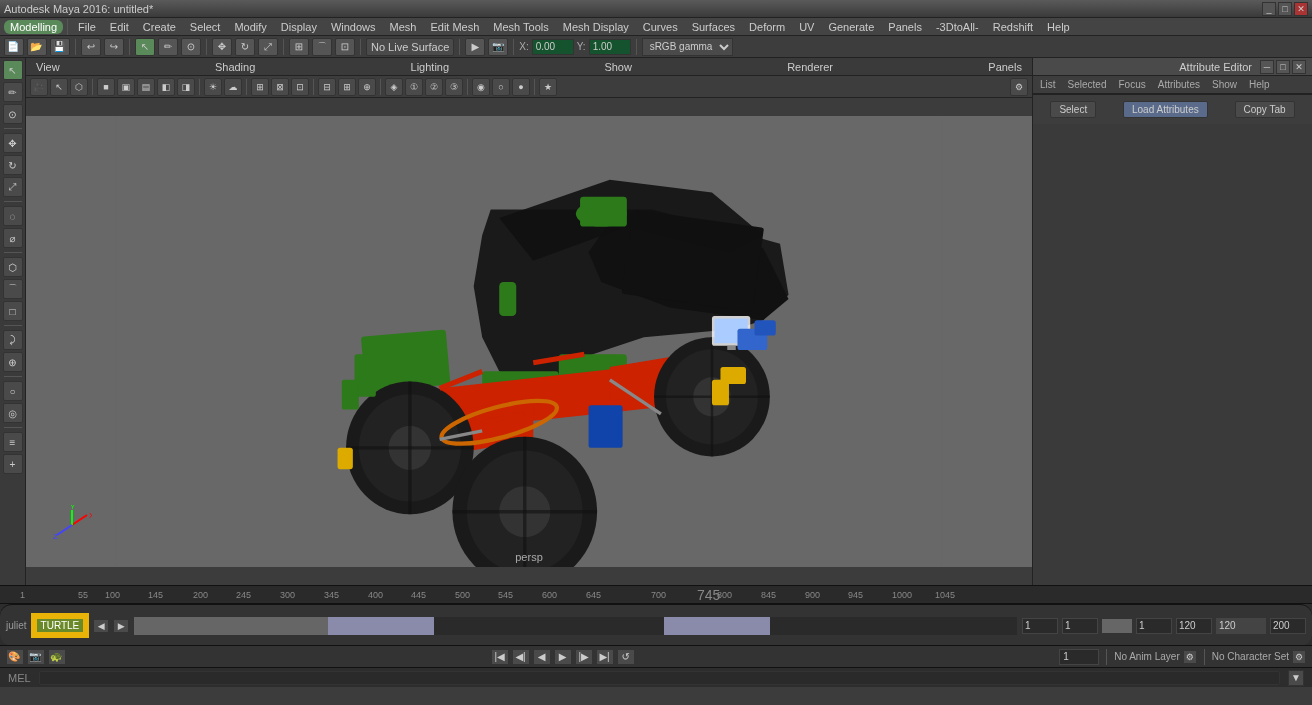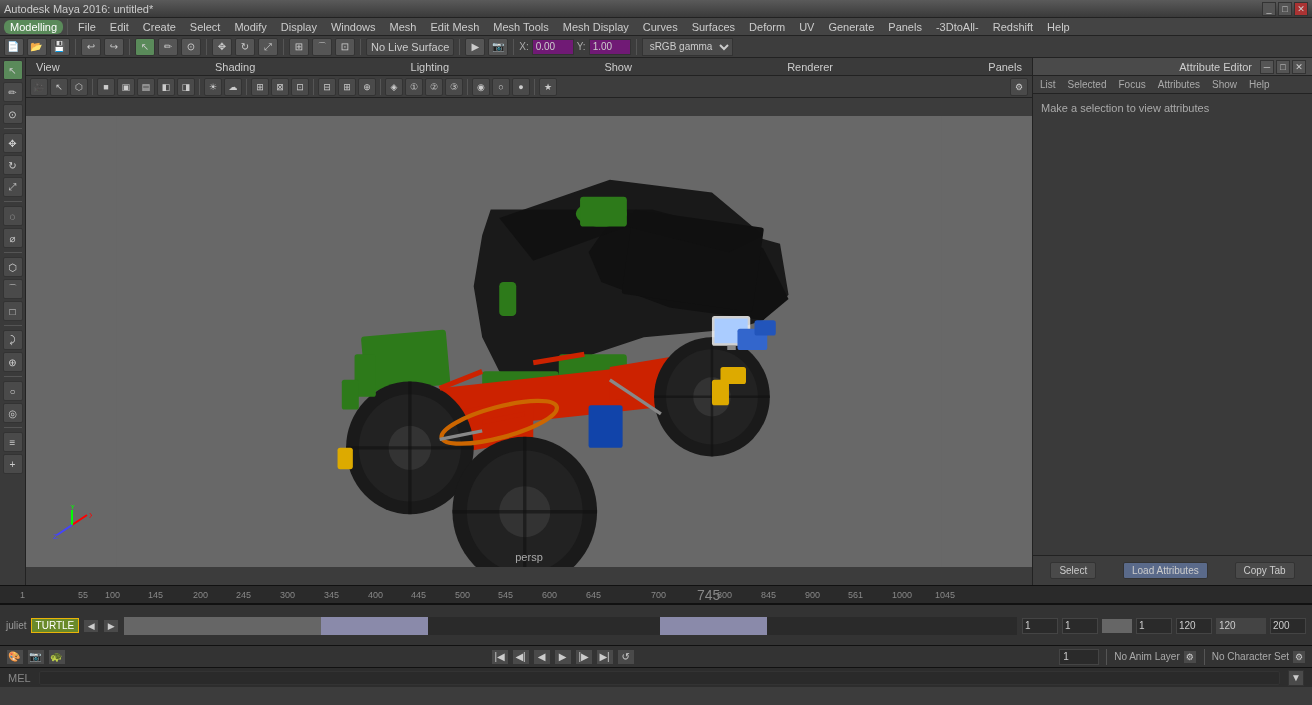--- a/index.html
+++ b/index.html
@@ -273,21 +273,21 @@
       cursor: pointer;
       border-radius: 2px;
     }
     .vp-separator {
       width: 1px;
       height: 16px;
       background: #555;
       margin: 0 2px;
     }
     .vp-field {
-      background: #701a75;
+      background: #14532d;
       border: 1px solid #333;
       color: #ccc;
       font-size: 10px;
       height: 16px;
       width: 50px;
       padding: 0 3px;
     }
     .vp-dropdown {
       background: #4a4a4a;
       border: 1px solid #333;
@@ -370,20 +370,21 @@
 
     
     #anim-bar {
       height: 22px;
       background: #333;
       display: flex;
       align-items: center;
       padding: 0 6px;
       gap: 6px;
       border-top: 1px solid #111;
+      border-radius: 12px;
     }
     .anim-btn {
       width: 16px;
       height: 14px;
       background: #4a4a4a;
       border: 1px solid #333;
       display: flex;
       align-items: center;
       justify-content: center;
       font-size: 9px;
@@ -668,23 +669,20 @@
       </div>
     </div>
     <div id="attr-editor-tabs">
       <span class="attr-tab">List</span>
       <span class="attr-tab">Selected</span>
       <span class="attr-tab">Focus</span>
       <span class="attr-tab">Attributes</span>
       <span class="attr-tab">Show</span>
       <span class="attr-tab">Help</span>
     </div>
-    <div id="attr-content">
-      <span>Make a selection to view attributes</span>
-    </div>
     <div id="right-panel-bottom">
       <button class="rp-btn">Select</button>
       <button class="rp-btn highlight">Load Attributes</button>
       <button class="rp-btn">Copy Tab</button>
     </div>
   </div>
 
 </div>
 
 <div id="timeline-area">
@@ -701,28 +699,28 @@
     <span style="position:absolute;left:411px;font-size:9px;color:#888">445</span>
     <span style="position:absolute;left:455px;font-size:9px;color:#888">500</span>
     <span style="position:absolute;left:498px;font-size:9px;color:#888">545</span>
     <span style="position:absolute;left:542px;font-size:9px;color:#888">600</span>
     <span style="position:absolute;left:586px;font-size:9px;color:#888">645</span>
     <span style="position:absolute;left:651px;font-size:9px;color:#888">700</span>
     <span style="position:absolute;left:697px;font-size:14px;color:#888">745</span>
     <span style="position:absolute;left:717px;font-size:9px;color:#888">800</span>
     <span style="position:absolute;left:761px;font-size:9px;color:#888">845</span>
     <span style="position:absolute;left:805px;font-size:9px;color:#888">900</span>
-    <span style="position:absolute;left:848px;font-size:9px;color:#888">561</span>
+    <span style="position:absolute;left:848px;font-size:9px;color:#888">945</span>
     <span style="position:absolute;left:892px;font-size:9px;color:#888">1000</span>
     <span style="position:absolute;left:935px;font-size:9px;color:#888">1045</span>
   </div>
 
   <div id="anim-bar" style="height:42px; padding:4px 6px; display:flex; align-items:center; gap:4px;">
     <span class="anim-label">juliet</span>
-    <div style="background:#6a8a2a;border:1px solid #eab308;padding:1px 4px;font-size:10px;color:#fff">TURTLE</div>
+    <div style="background:#6a8a2a;border:6px solid #eab308;padding:1px 4px;font-size:10px;color:#fff">TURTLE</div>
     <div class="anim-btn">◀</div>
     <div class="anim-btn">▶</div>
 
     <div style="flex:1;height:20px;background:#2a2a2a;border:1px solid #333;position:relative;overflow:hidden">
       <div style="position:absolute;left:0;top:0;width:22%;height:100%;background:#666"></div>
       <div style="position:absolute;left:22%;top:0;width:12%;height:100%;background:#8a8aaa"></div>
       <div style="position:absolute;left:60%;top:0;width:12%;height:100%;background:#8a8aaa"></div>
     </div>
 
     <input class="anim-field" value="1" style="">

